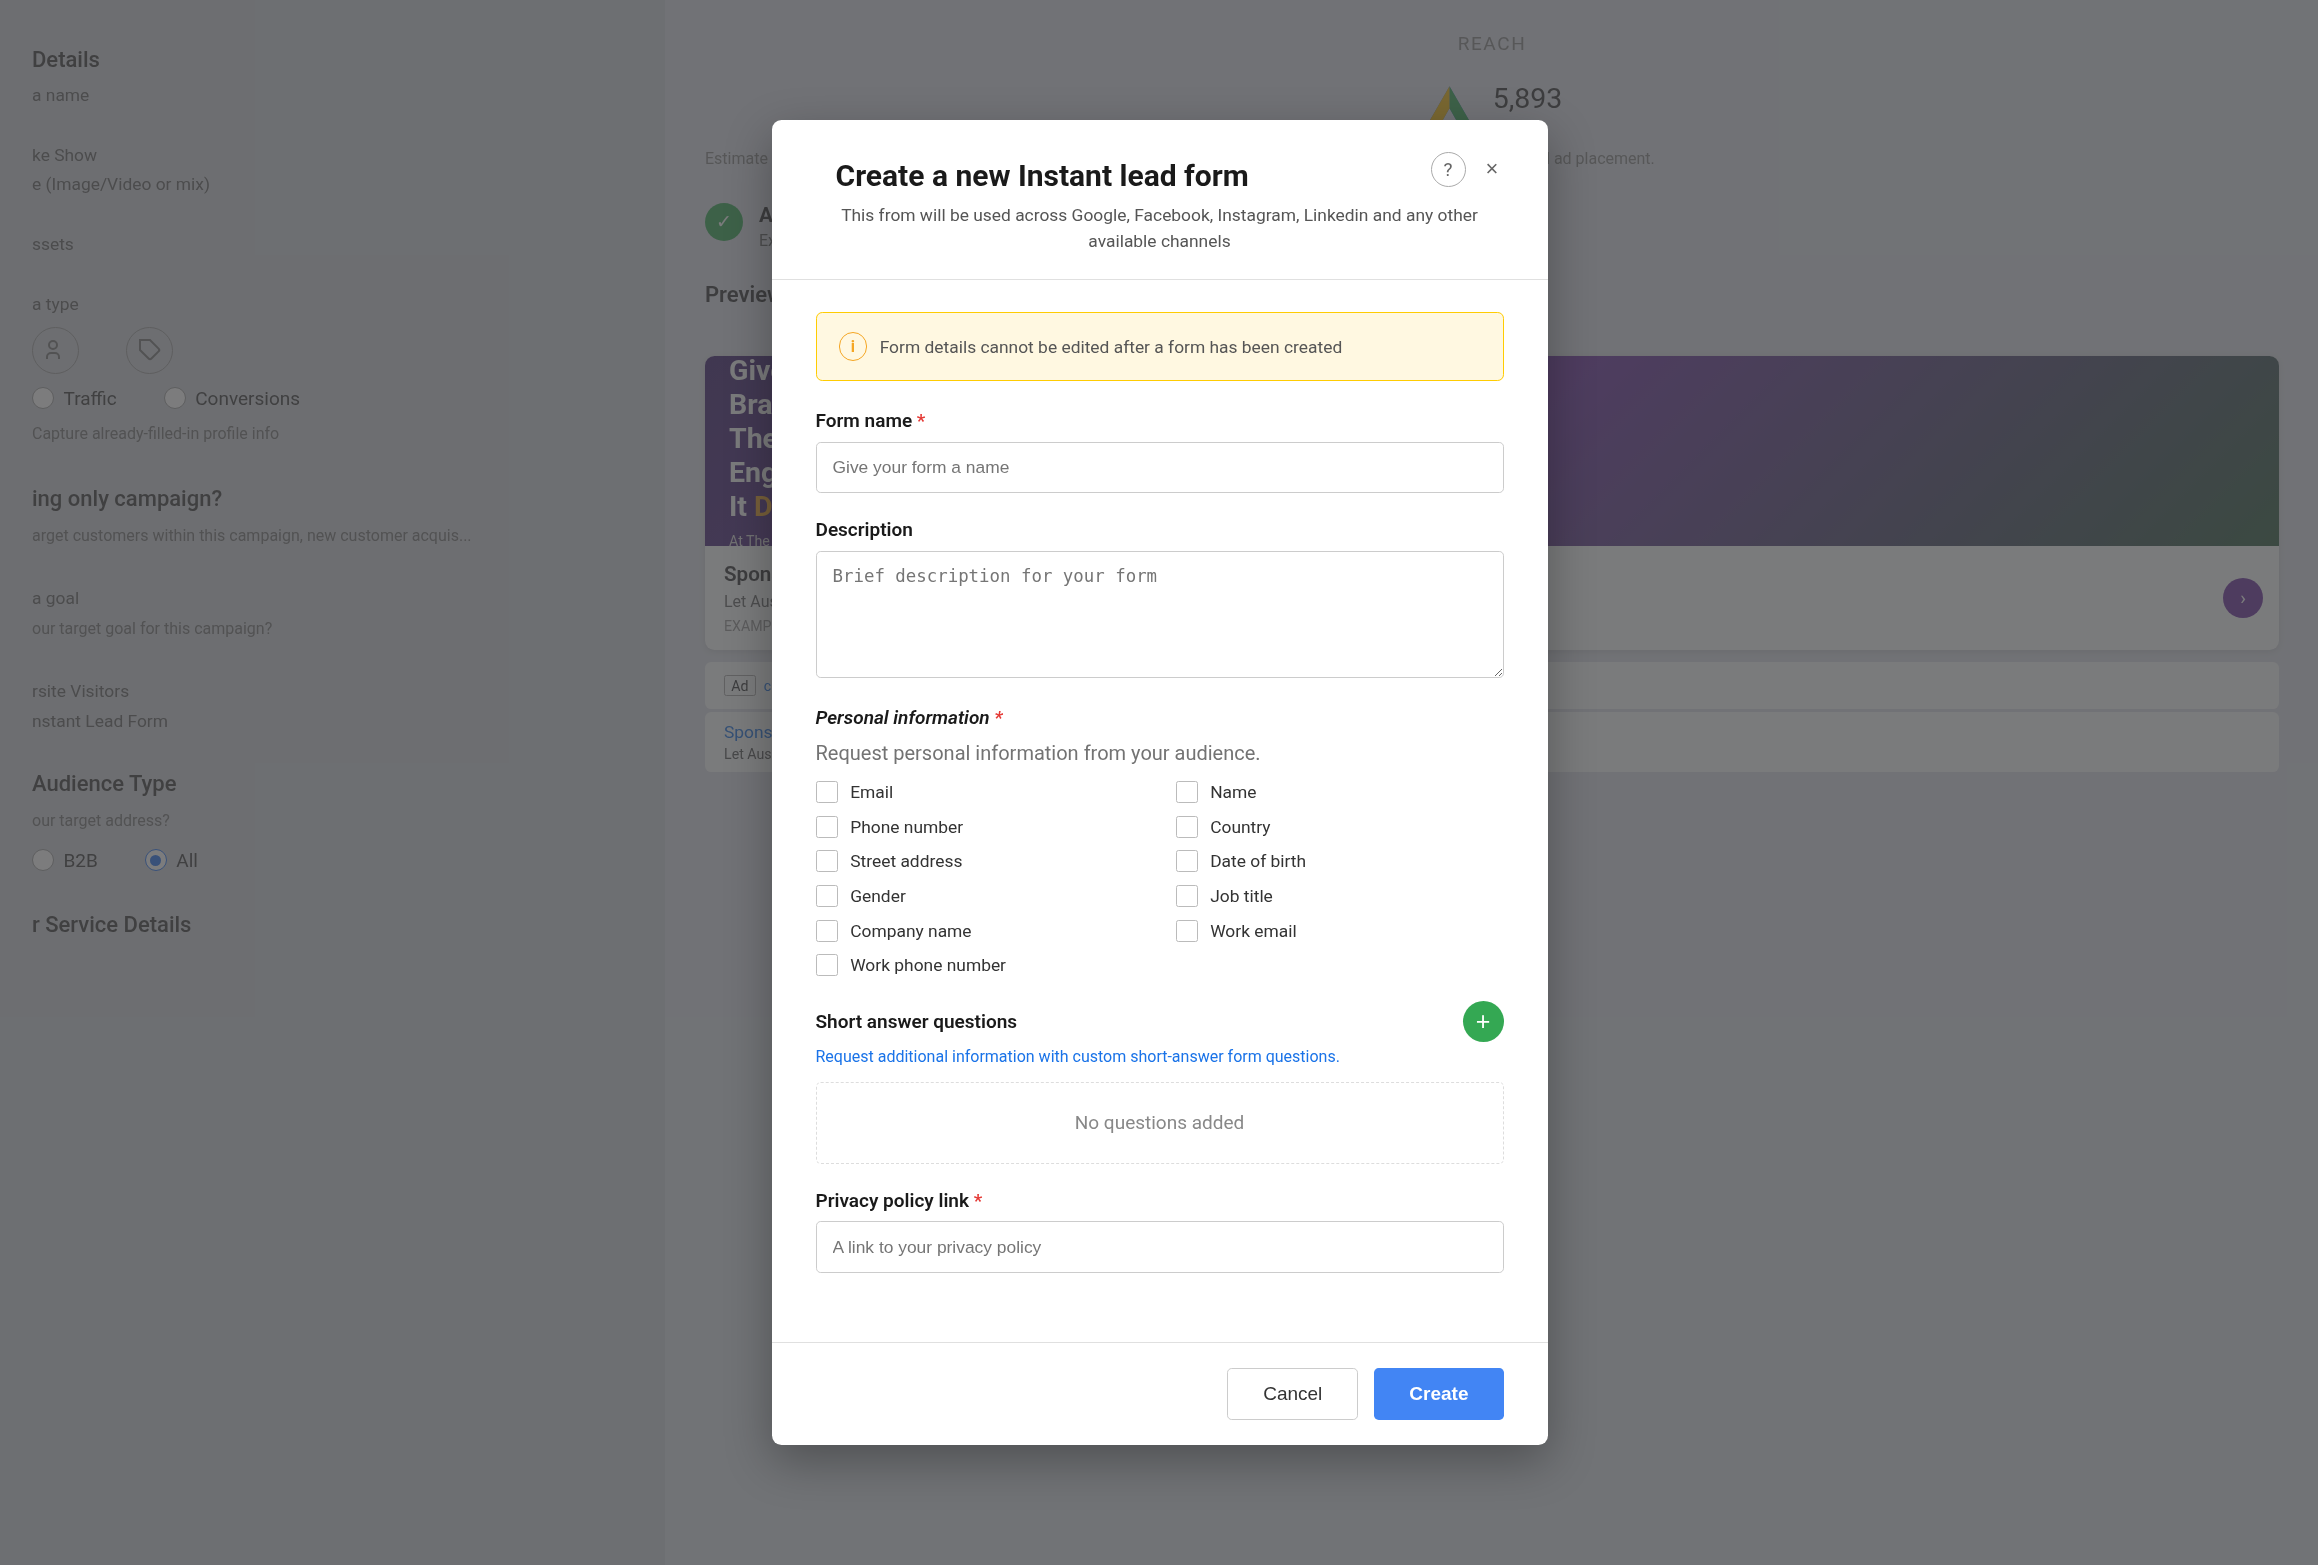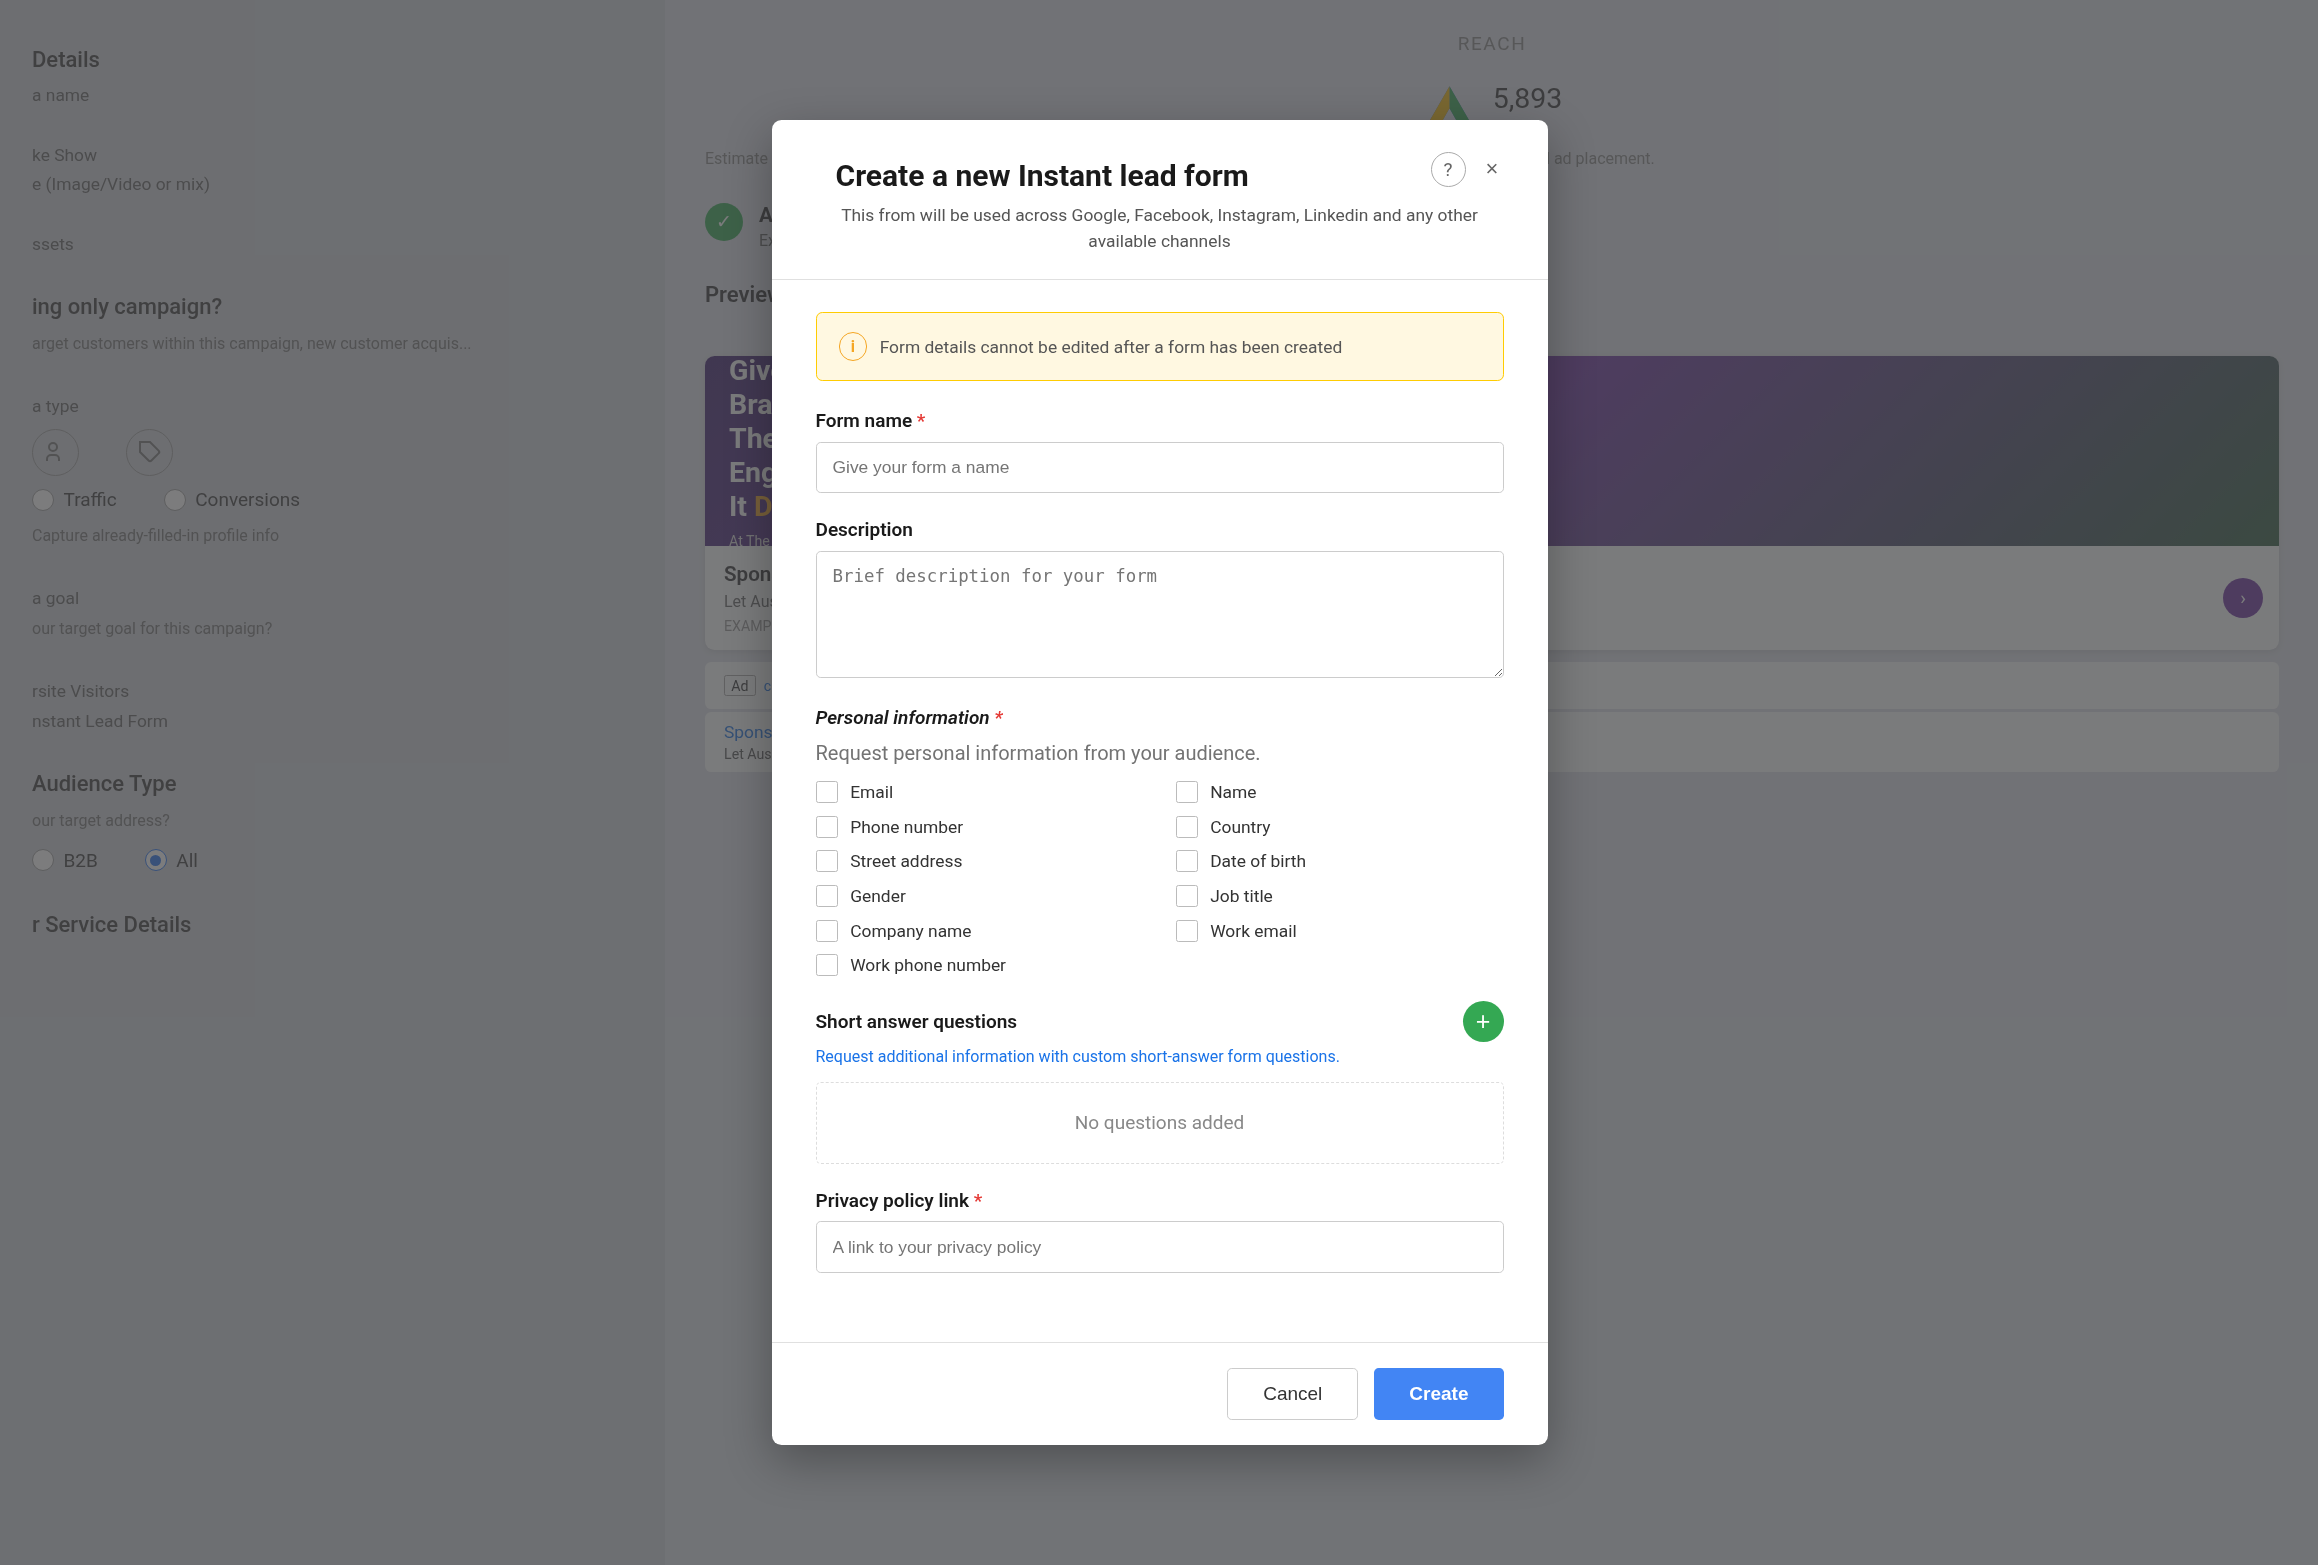--- a/index.html
+++ b/index.html
@@ -587,24 +587,20 @@
       <div class="left-panel-sublabel">a name</div>
     </div>
     <div class="left-panel-section">
       <div class="left-panel-sublabel">ke Show</div>
       <div class="left-panel-sublabel">e (Image/Video or mix)</div>
     </div>
     <div class="left-panel-section">
       <div class="left-panel-sublabel">ssets</div>
     </div>
     <div class="left-panel-section">
-      <div class="left-panel-label">ing only campaign?</div>
-      <div class="left-panel-text">arget customers within this campaign, new customer acquis...</div>
-    </div>
-    <div class="left-panel-section">
       <div class="left-panel-sublabel">a type</div>
       <div class="icon-row">
         <div class="icon-box">
           <div class="icon-circle">
             <svg width="24" height="24" viewBox="0 0 24 24" fill="none" stroke="#888" stroke-width="2">
               <circle cx="9" cy="7" r="4"></circle>
                 <path d="M3 21v-2a4 4 0 0 1 4-4h4a4 4 0 0 1 4 4v2"></path>
             </svg>
           </div>
         </div>
@@ -621,20 +617,24 @@
         <div class="radio-item">
           <div class="radio-circle"></div>
           <span>Traffic</span>
         </div>
         <div class="radio-item">
           <div class="radio-circle"></div>
           <span>Conversions</span>
         </div>
       </div>
       <div class="left-panel-text" style="margin-top: 12.7px;">Capture already-filled-in profile info</div>
+    </div>
+    <div class="left-panel-section">
+      <div class="left-panel-label">ing only campaign?</div>
+      <div class="left-panel-text">arget customers within this campaign, new customer acquis...</div>
     </div>
     <div class="left-panel-section">
       <div class="left-panel-sublabel">a goal</div>
       <div class="left-panel-text">our target goal for this campaign?</div>
     </div>
     <div class="left-panel-section">
       <div class="left-panel-sublabel">rsite Visitors</div>
       <div class="left-panel-sublabel">nstant Lead Form</div>
     </div>
     <div class="left-panel-section">

